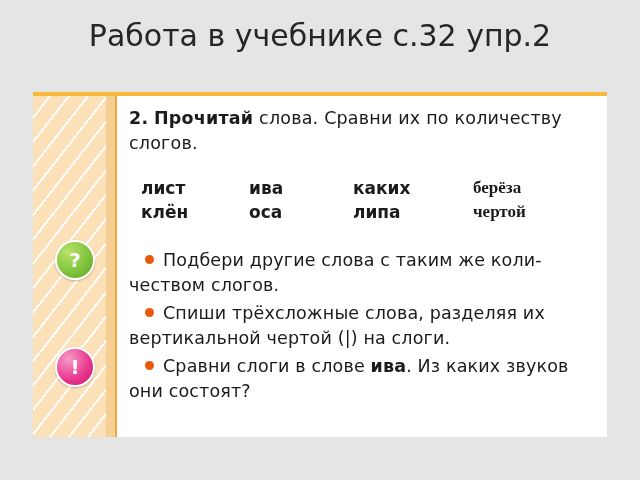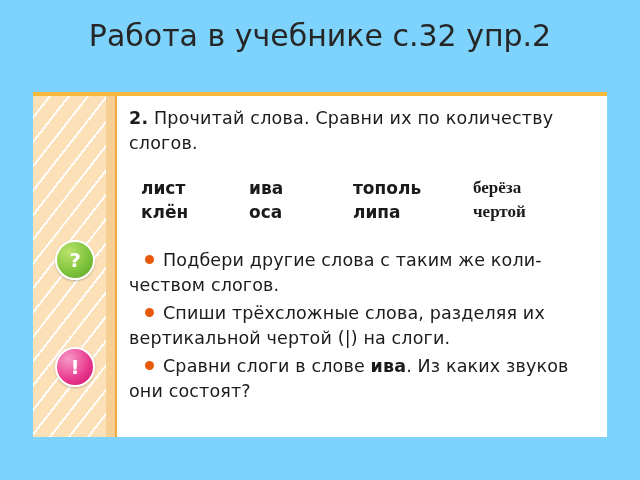--- a/index.html
+++ b/index.html
@@ -10,21 +10,21 @@
     width: 640px;
     height: 480px;
     background: #ffffff;
     font-family: "Liberation Sans", sans-serif;
     overflow: hidden;
   }
   .slide {
     position: relative;
     width: 640px;
     height: 480px;
-    background: #7dd3fc;
+    background: #e5e5e5;
   }
   
   .slide-title {
     position: absolute;
     left: 20px;
     top: 16px;
     width: 600px;
     text-align: center;
     font-size: 30px;
     line-height: 40px;
@@ -129,21 +129,21 @@
   }
   .task-head {
     font-size: 17.5px;
     line-height: 25px;
     letter-spacing: 0.2px;
   }
   .task-num {
     font-weight: bold;
   }
   .task-verb {
-    font-weight: normal;
+    font-weight: bold;
   }
   .word-table {
     margin-top: 20px;
     margin-left: 12px;
     width: 430px;
     border-collapse: collapse;
     font-size: 17px;
     font-weight: bold;
     line-height: 24px;
   }
@@ -205,21 +205,21 @@
       <div class="task-head">
         <span class="task-num">2.</span>
         <span class="task-verb">Прочитай</span><span> слова. Сравни их по количеству слогов.</span>
       </div>
 
       <table class="word-table">
         <tbody>
             <tr>
           <td class="c1">лист</td>
           <td class="c2">ива</td>
-          <td class="c3">тополь</td>
+          <td class="c3">каких</td>
           <td class="c4">берёза</td>
         </tr>
         <tr>
           <td class="c1">клён</td>
           <td class="c2">оса</td>
           <td class="c3">липа</td>
           <td class="c4">чертой</td>
         </tr>
       </tbody>
         </table>

